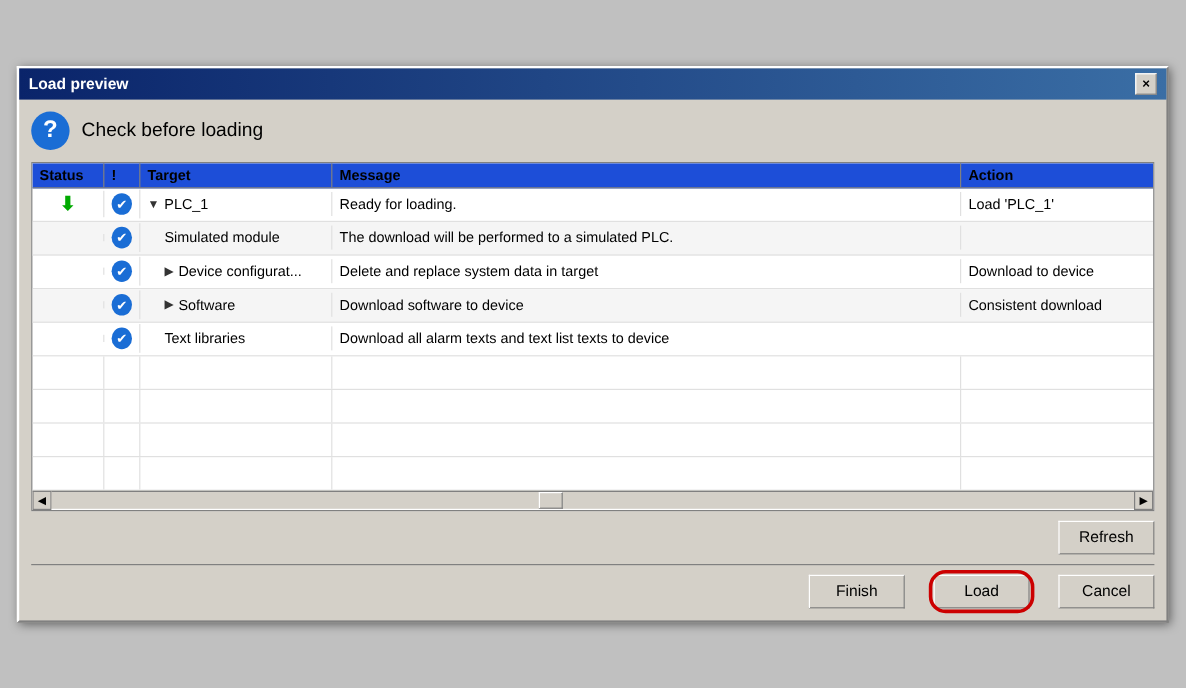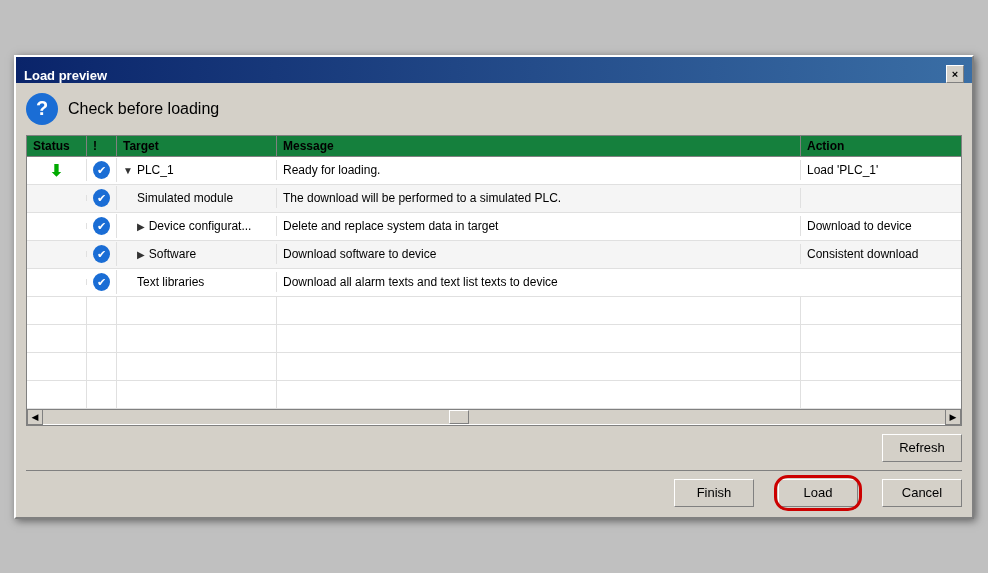--- a/index.html
+++ b/index.html
@@ -22,21 +22,21 @@
       border-left: 2px solid #ffffff;
       box-shadow: 2px 2px 8px rgba(0,0,0,0.5);
       display: flex;
       flex-direction: column;
     }
     .title-bar {
       background: linear-gradient(to right, #0a246a, #3a6ea5);
       color: white;
       padding: 0 8px;
       display: flex;
-      align-items: flex-end;
+      align-items: center;
       justify-content: space-between;
       height: 26px;
     }
     .title-bar-text {
       font-weight: bold;
       font-size: 13px;
     }
     .title-bar-close {
       width: 18px;
       height: 18px;
@@ -85,21 +85,21 @@
       flex: 1;
       border: 1px solid #808080;
       background: white;
       overflow: hidden;
       display: flex;
       flex-direction: column;
     }
     .table-header {
       display: grid;
       grid-template-columns: 60px 30px 160px 1fr 160px;
-      background: #15803d;
+      background: #1d4ed8;
       border-bottom: 1px solid #808080;
     }
     .th {
       padding: 3px 6px;
       border-right: 1px solid #808080;
       font-weight: bold;
       font-size: 12px;
       white-space: nowrap;
       overflow: hidden;
     }

